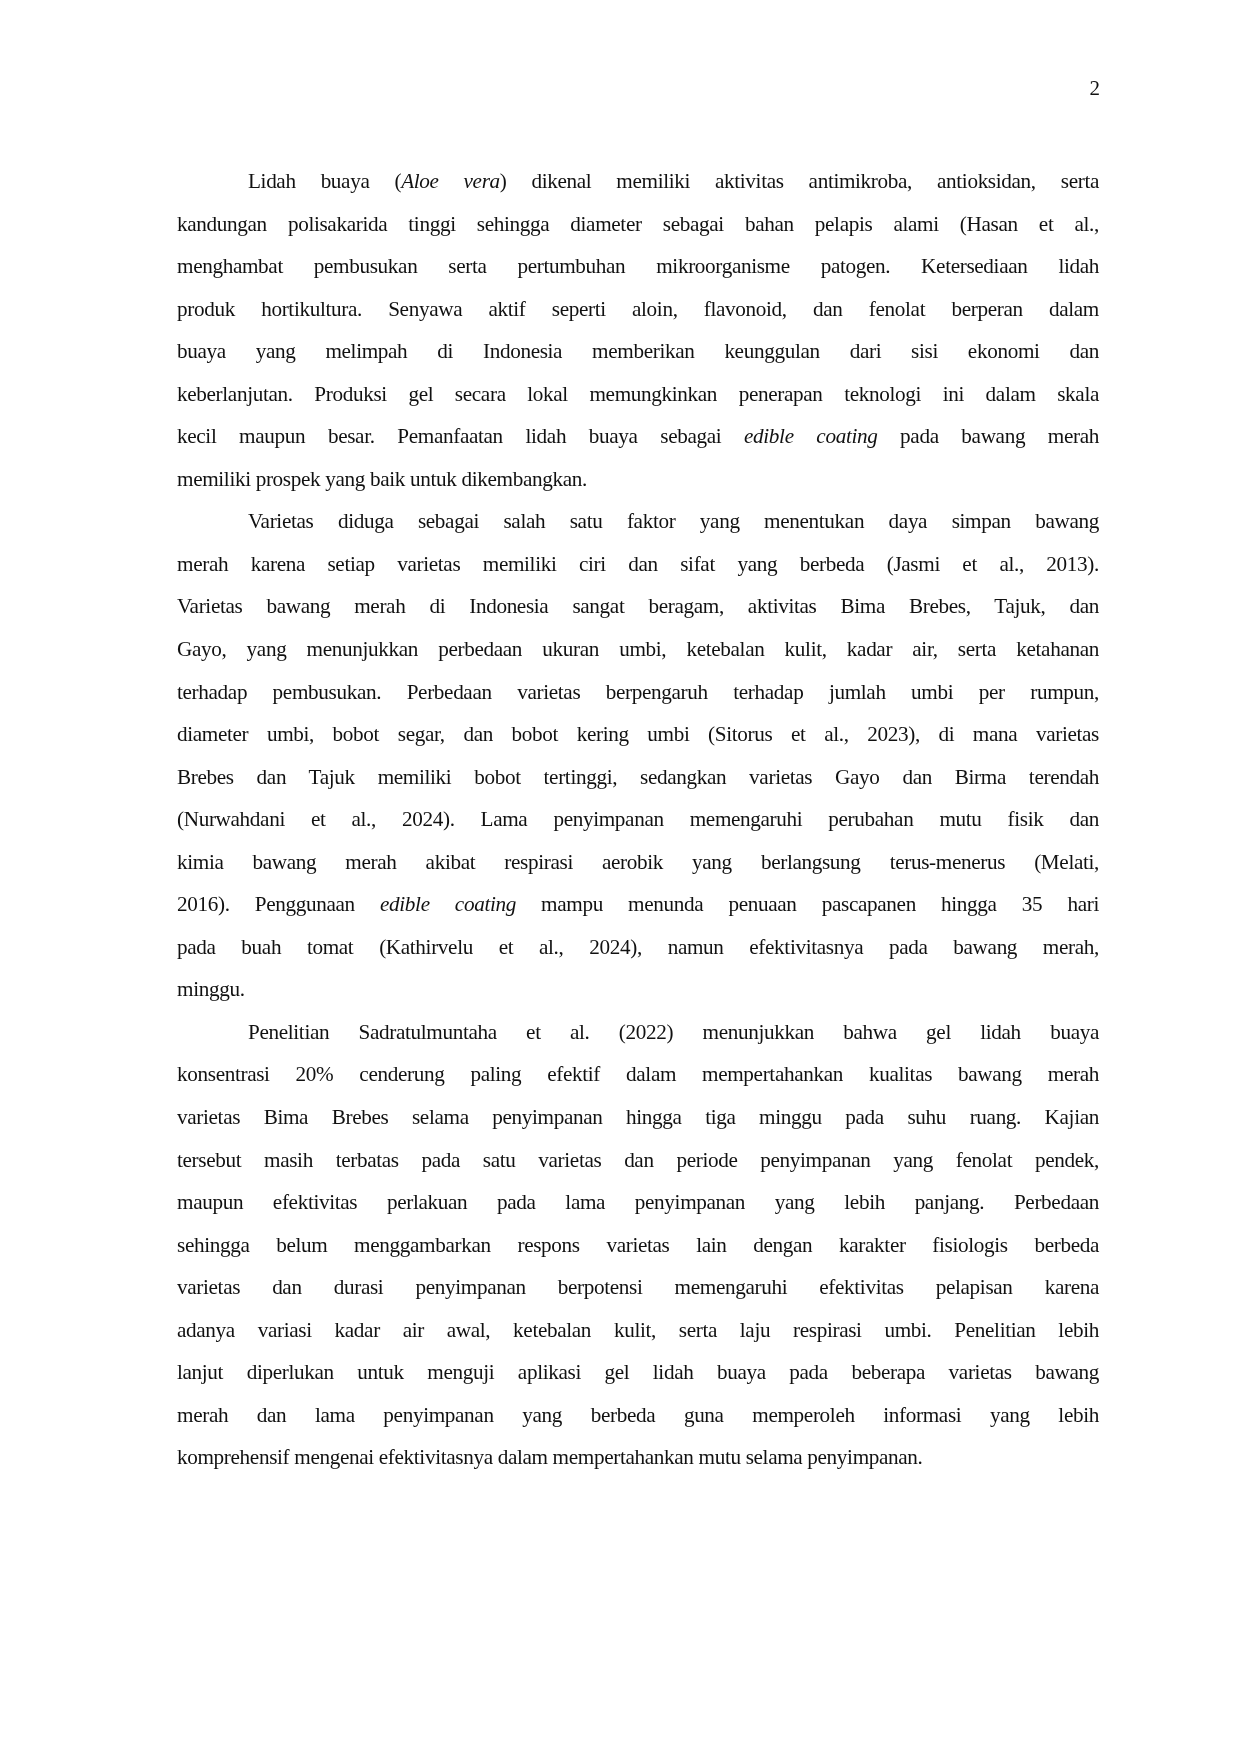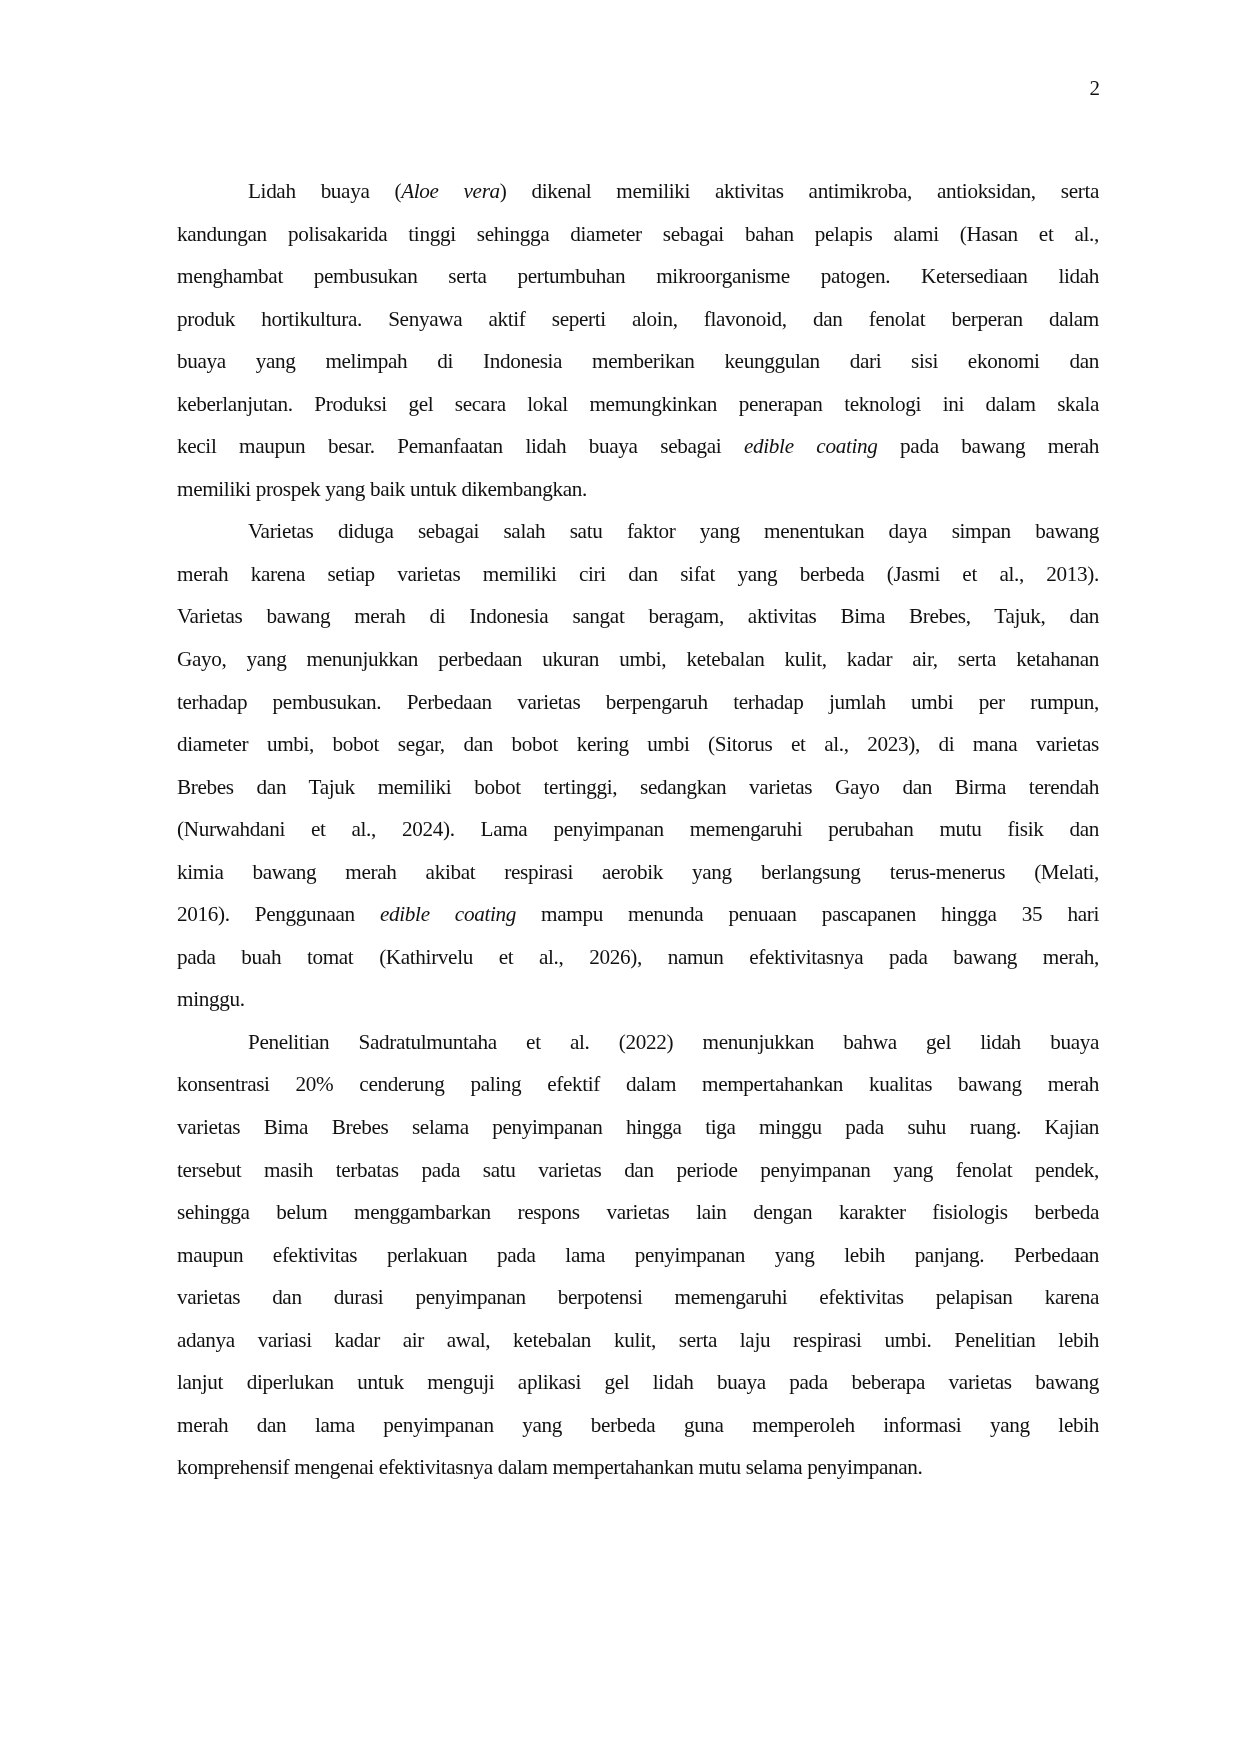--- a/index.html
+++ b/index.html
@@ -7,21 +7,21 @@
     .page {
       position: absolute; left: 0; top: 0; width: 1241px; height: 1754px;
       background: #ffffff; color: #111111;
       font-family: "Liberation Serif", "DejaVu Serif", serif;
     }
     .page-number {
       position: absolute; top: 76px; left: 1060px; width: 40px;
       text-align: right; font-size: 21px; line-height: 24px;
     }
     .body-text {
-      position: absolute; left: 177px; top: 170px; width: 922px;
+      position: absolute; left: 177px; top: 160px; width: 922px;
     }
     .line {
       display: block; height: 42.55px; line-height: 42.55px;
       font-size: 21.2px; white-space: nowrap;
       text-align: justify; text-align-last: justify;
       letter-spacing: -0.35px;
     }
     .line.last { text-align-last: left; }
     .line.indent { padding-left: 71px; }
     i { font-style: italic; }
@@ -46,30 +46,30 @@
         <span class="line indent"><span>Varietas diduga sebagai salah satu faktor yang menentukan daya simpan bawang</span></span>
         <span class="line"><span>merah karena setiap varietas memiliki ciri dan sifat yang berbeda (Jasmi et al., 2013).</span></span>
         <span class="line"><span>Varietas bawang merah di Indonesia sangat beragam, aktivitas Bima Brebes, Tajuk, dan</span></span>
         <span class="line"><span>Gayo, yang menunjukkan perbedaan ukuran umbi, ketebalan kulit, kadar air, serta ketahanan</span></span>
         <span class="line"><span>terhadap pembusukan. Perbedaan varietas berpengaruh terhadap jumlah umbi per rumpun,</span></span>
         <span class="line"><span>diameter umbi, bobot segar, dan bobot kering umbi (Sitorus et al., 2023), di mana varietas</span></span>
         <span class="line"><span>Brebes dan Tajuk memiliki bobot tertinggi, sedangkan varietas Gayo dan Birma terendah</span></span>
         <span class="line"><span>(Nurwahdani et al., 2024). Lama penyimpanan memengaruhi perubahan mutu fisik dan</span></span>
         <span class="line"><span>kimia bawang merah akibat respirasi aerobik yang berlangsung terus-menerus (Melati,</span></span>
         <span class="line"><span>2016). Penggunaan </span><i>edible coating</i><span> mampu menunda penuaan pascapanen hingga 35 hari</span></span>
-        <span class="line"><span>pada buah tomat (Kathirvelu et al., 2026), namun efektivitasnya pada bawang merah,</span></span>
+        <span class="line"><span>pada buah tomat (Kathirvelu et al., 2024), namun efektivitasnya pada bawang merah,</span></span>
         <span class="line last"><span>minggu.</span></span>
       </div>
       <div>
         <span class="line indent"><span>Penelitian Sadratulmuntaha et al. (2022) menunjukkan bahwa gel lidah buaya</span></span>
         <span class="line"><span>konsentrasi 20% cenderung paling efektif dalam mempertahankan kualitas bawang merah</span></span>
         <span class="line"><span>varietas Bima Brebes selama penyimpanan hingga tiga minggu pada suhu ruang. Kajian</span></span>
         <span class="line"><span>tersebut masih terbatas pada satu varietas dan periode penyimpanan yang fenolat pendek,</span></span>
+        <span class="line"><span>maupun efektivitas perlakuan pada lama penyimpanan yang lebih panjang. Perbedaan</span></span>
         <span class="line"><span>sehingga belum menggambarkan respons varietas lain dengan karakter fisiologis berbeda</span></span>
-        <span class="line"><span>maupun efektivitas perlakuan pada lama penyimpanan yang lebih panjang. Perbedaan</span></span>
         <span class="line"><span>varietas dan durasi penyimpanan berpotensi memengaruhi efektivitas pelapisan karena</span></span>
         <span class="line"><span>adanya variasi kadar air awal, ketebalan kulit, serta laju respirasi umbi. Penelitian lebih</span></span>
         <span class="line"><span>lanjut diperlukan untuk menguji aplikasi gel lidah buaya pada beberapa varietas bawang</span></span>
         <span class="line"><span>merah dan lama penyimpanan yang berbeda guna memperoleh informasi yang lebih</span></span>
         <span class="line last"><span>komprehensif mengenai efektivitasnya dalam mempertahankan mutu selama penyimpanan.</span></span>
       </div>
     </div>
 </div>
 
 </body></html>

